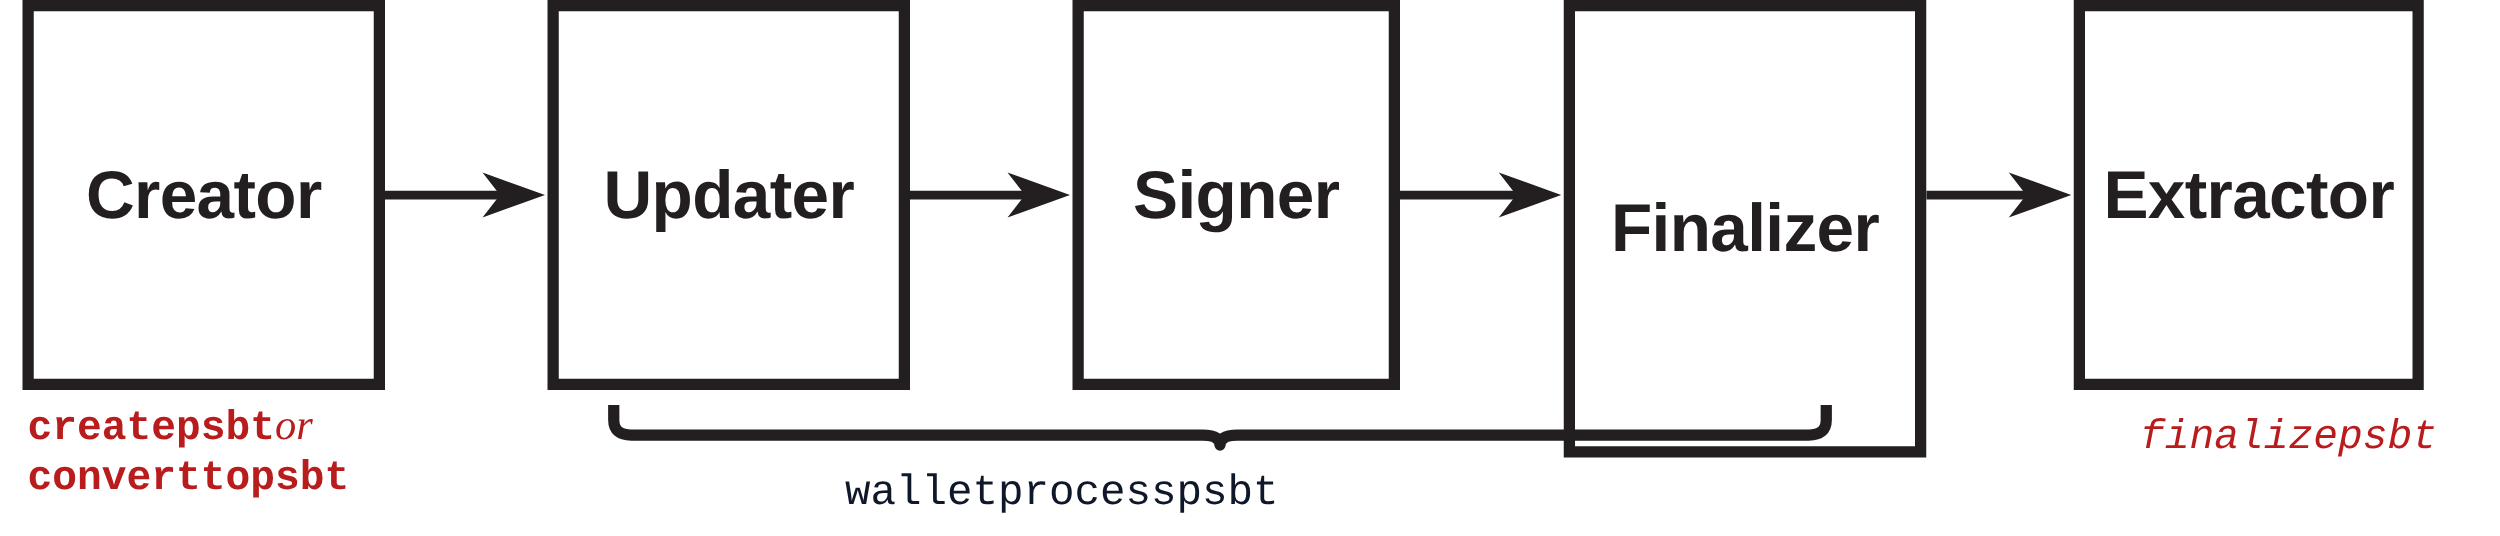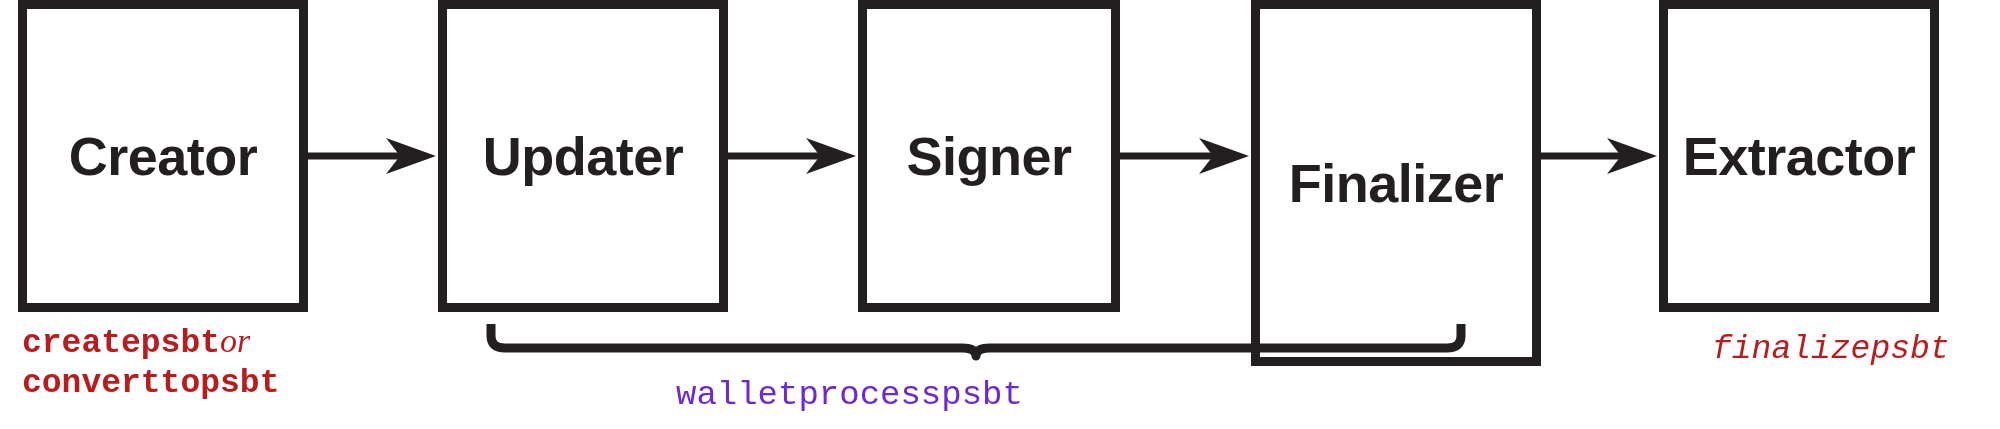--- a/index.html
+++ b/index.html
@@ -78,21 +78,21 @@
   }
   .brace-wrap {
     position: absolute;
   }
   .brace-wrap svg { display: block; }
   .brace-label {
     position: absolute;
     font-family: "Liberation Mono", monospace;
     font-weight: normal;
     font-size: 34px;
-    color: #6d28d9;
+    color: #0f172a;
     white-space: nowrap;
     text-align: center;
   }
 </style>
 </head>
 <body>
 
 <div id="diagram">
 
   <div class="flow-row">

